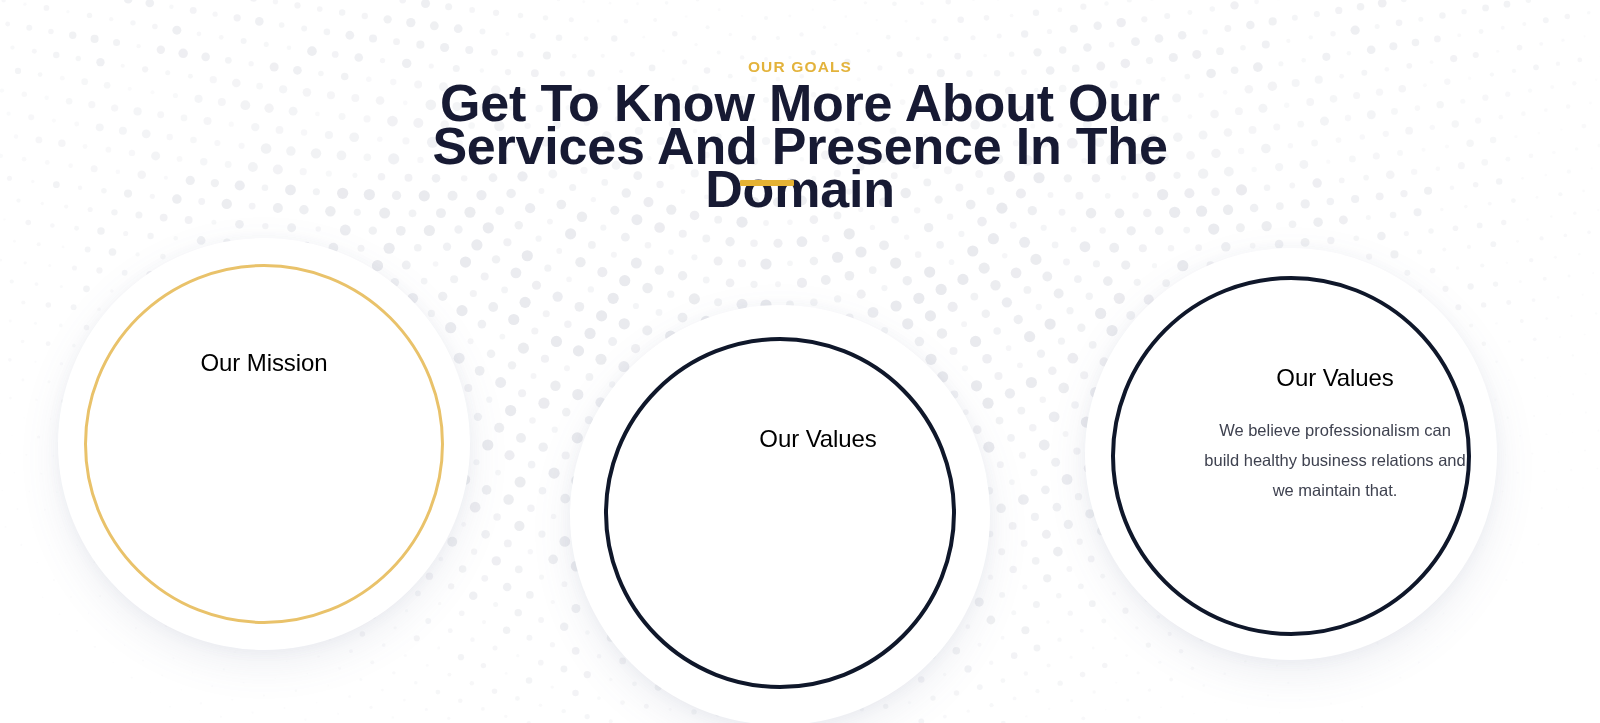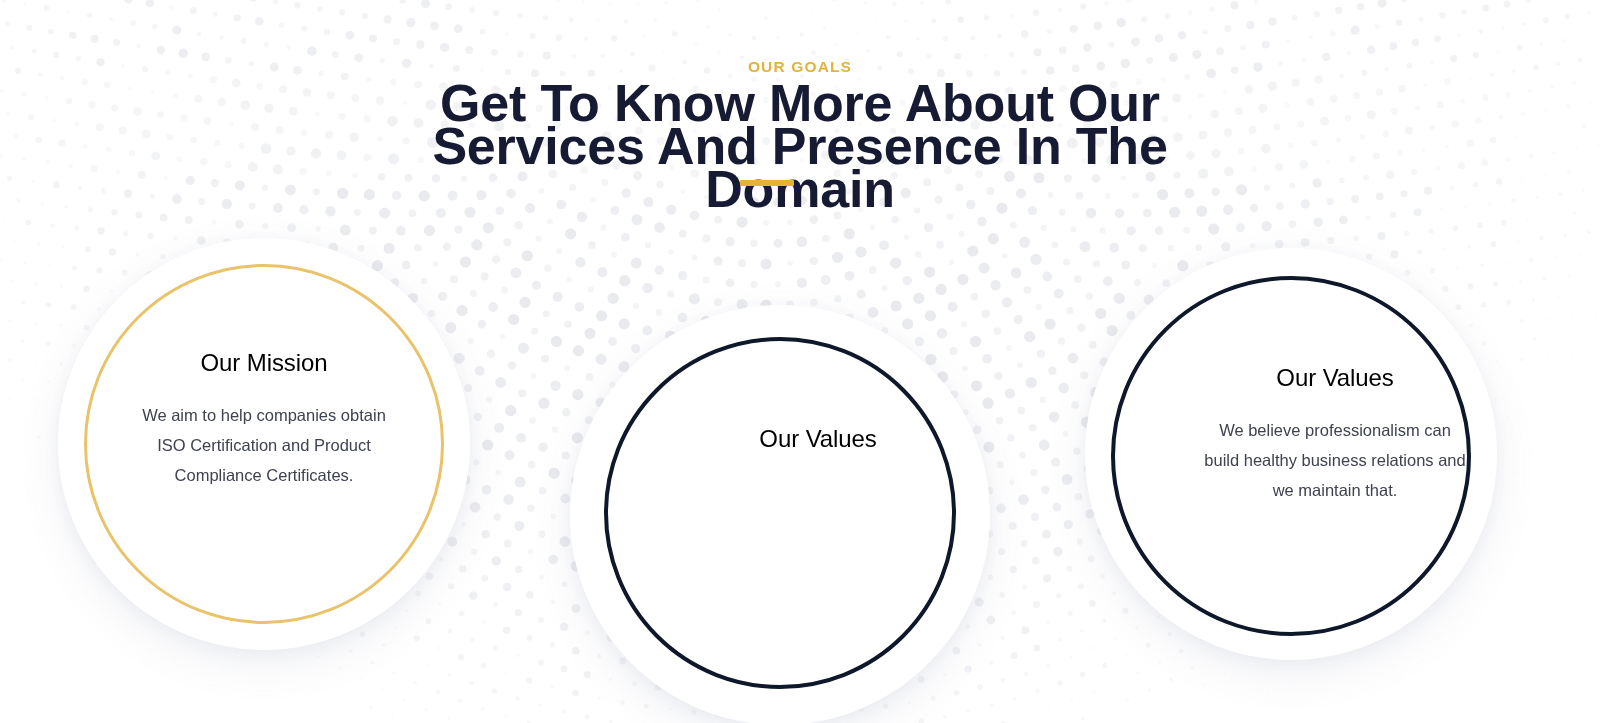--- a/index.html
+++ b/index.html
@@ -2493,21 +2493,20 @@
   <div class="header">
     <div class="eyebrow">OUR GOALS</div>
     <h1 class="headline">Get To Know More About Our Services And Presence In The Domain</h1>
     <div class="divider"></div>
   </div>
 
   <div class="circle-card c1">
     <div class="ring gold">
       <div class="ring-inner">
         <div class="circle-title">Our Mission</div>
-        <div class="circle-body">We aim to help companies obtain ISO Certification and Product Compliance Certificates.</div>
       </div>
     </div>
   </div>
 
   <div class="circle-card c2">
     <div class="ring silver">
       <div class="ring-inner">
         <div class="circle-title">Our Values</div>
       </div>
     </div>

